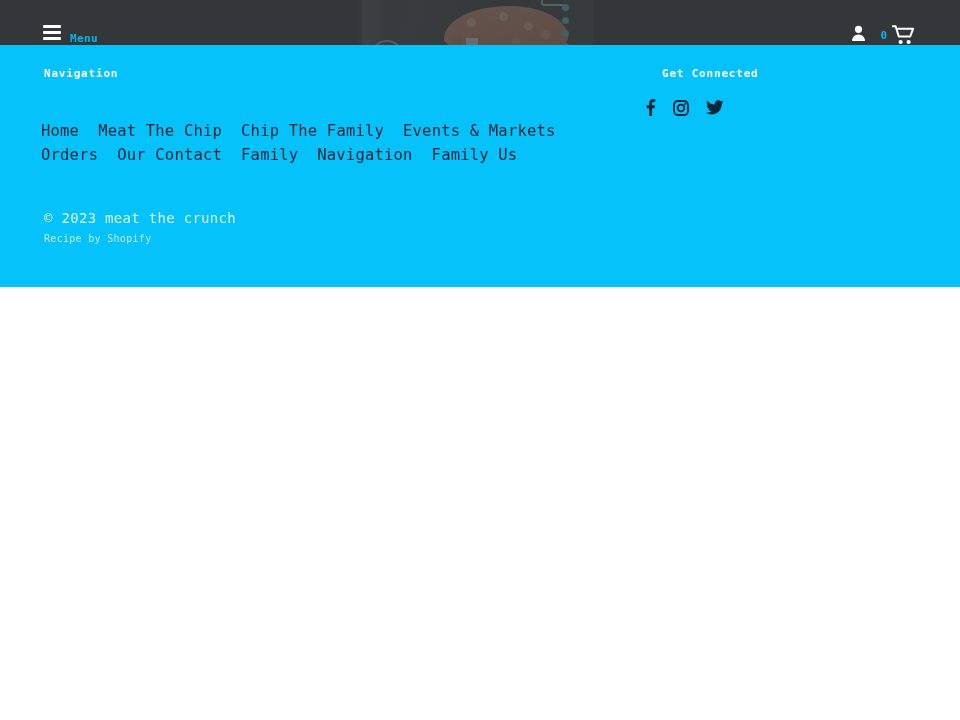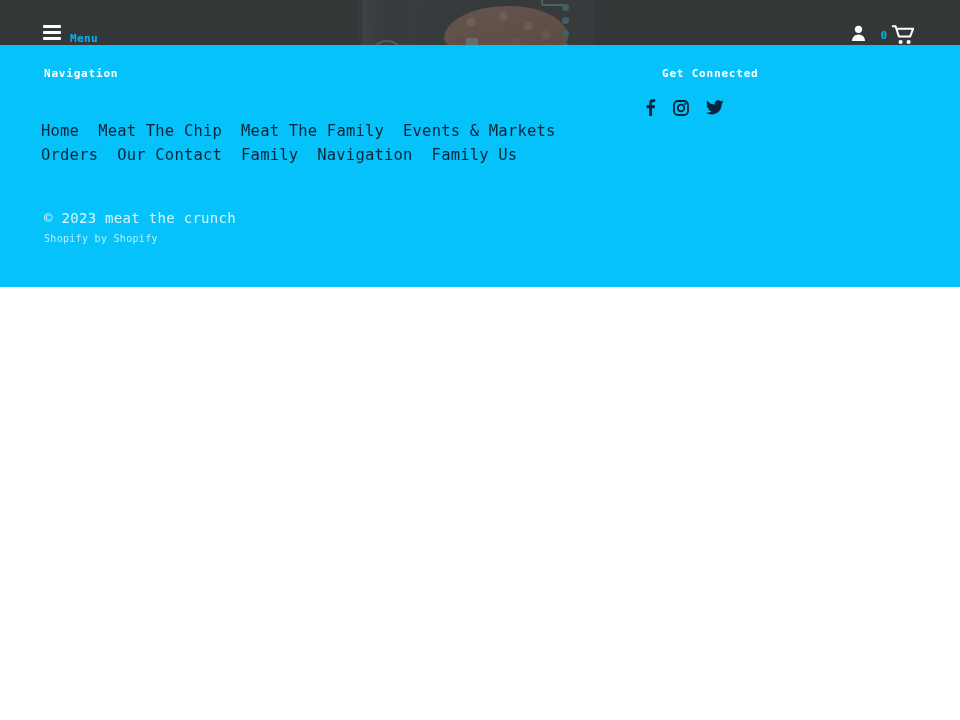--- a/index.html
+++ b/index.html
@@ -290,21 +290,21 @@
   <div class="footer">
     <div class="footer-cols">
 
       <div class="col-heading heading-nav">Navigation</div>
 
       <div class="col-heading heading-social">Get Connected</div>
 
       <div class="nav-links">
         <a class="nav-link">Home</a>
         <a class="nav-link">Meat The Chip</a>
-        <a class="nav-link">Meat The Family</a>
+        <a class="nav-link">Chip The Family</a>
         <a class="nav-link">Events &amp; Markets</a>
         <a class="nav-link">Orders</a>
         <a class="nav-link">Our Contact</a>
         <a class="nav-link">Family</a>
         <a class="nav-link">Navigation</a>
         <a class="nav-link">Family Us</a>
       </div>
 
       <div class="social-row">
         <a class="social-link">
@@ -321,21 +321,21 @@
         </a>
         <a class="social-link">
           <svg width="18" height="15" viewBox="0 0 18 15">
             <path d="M17.6 1.9c-.65.29-1.34.48-2.07.57.74-.45 1.31-1.15 1.58-1.99-.7.41-1.47.71-2.29.87A3.6 3.6 0 0 0 12.19.2c-1.99 0-3.6 1.62-3.6 3.6 0 .28.03.56.09.82C5.69 4.47 3.02 3.03 1.24.83a3.6 3.6 0 0 0-.49 1.81c0 1.25.64 2.35 1.6 3a3.57 3.57 0 0 1-1.63-.45v.05c0 1.74 1.24 3.2 2.89 3.53-.3.08-.62.13-.95.13-.23 0-.46-.03-.68-.07a3.6 3.6 0 0 0 3.36 2.5 7.23 7.23 0 0 1-4.47 1.54c-.29 0-.58-.02-.86-.05a10.2 10.2 0 0 0 5.52 1.62c6.62 0 10.25-5.49 10.25-10.25l-.01-.47a7.3 7.3 0 0 0 1.8-1.87z" fill="#07263a"></path>
           </svg>
         </a>
       </div>
 
       <div class="legal">
         <div class="legal-copy">© 2023 meat the crunch</div>
-        <div class="legal-powered"><span>Shopify by </span><a class="shopify-link">Shopify</a></div>
+        <div class="legal-powered"><span>Recipe by </span><a class="shopify-link">Shopify</a></div>
       </div>
 
     </div>
   </div>
 
   <div class="page-body"></div>
 
 </div>
 
 </body></html>

